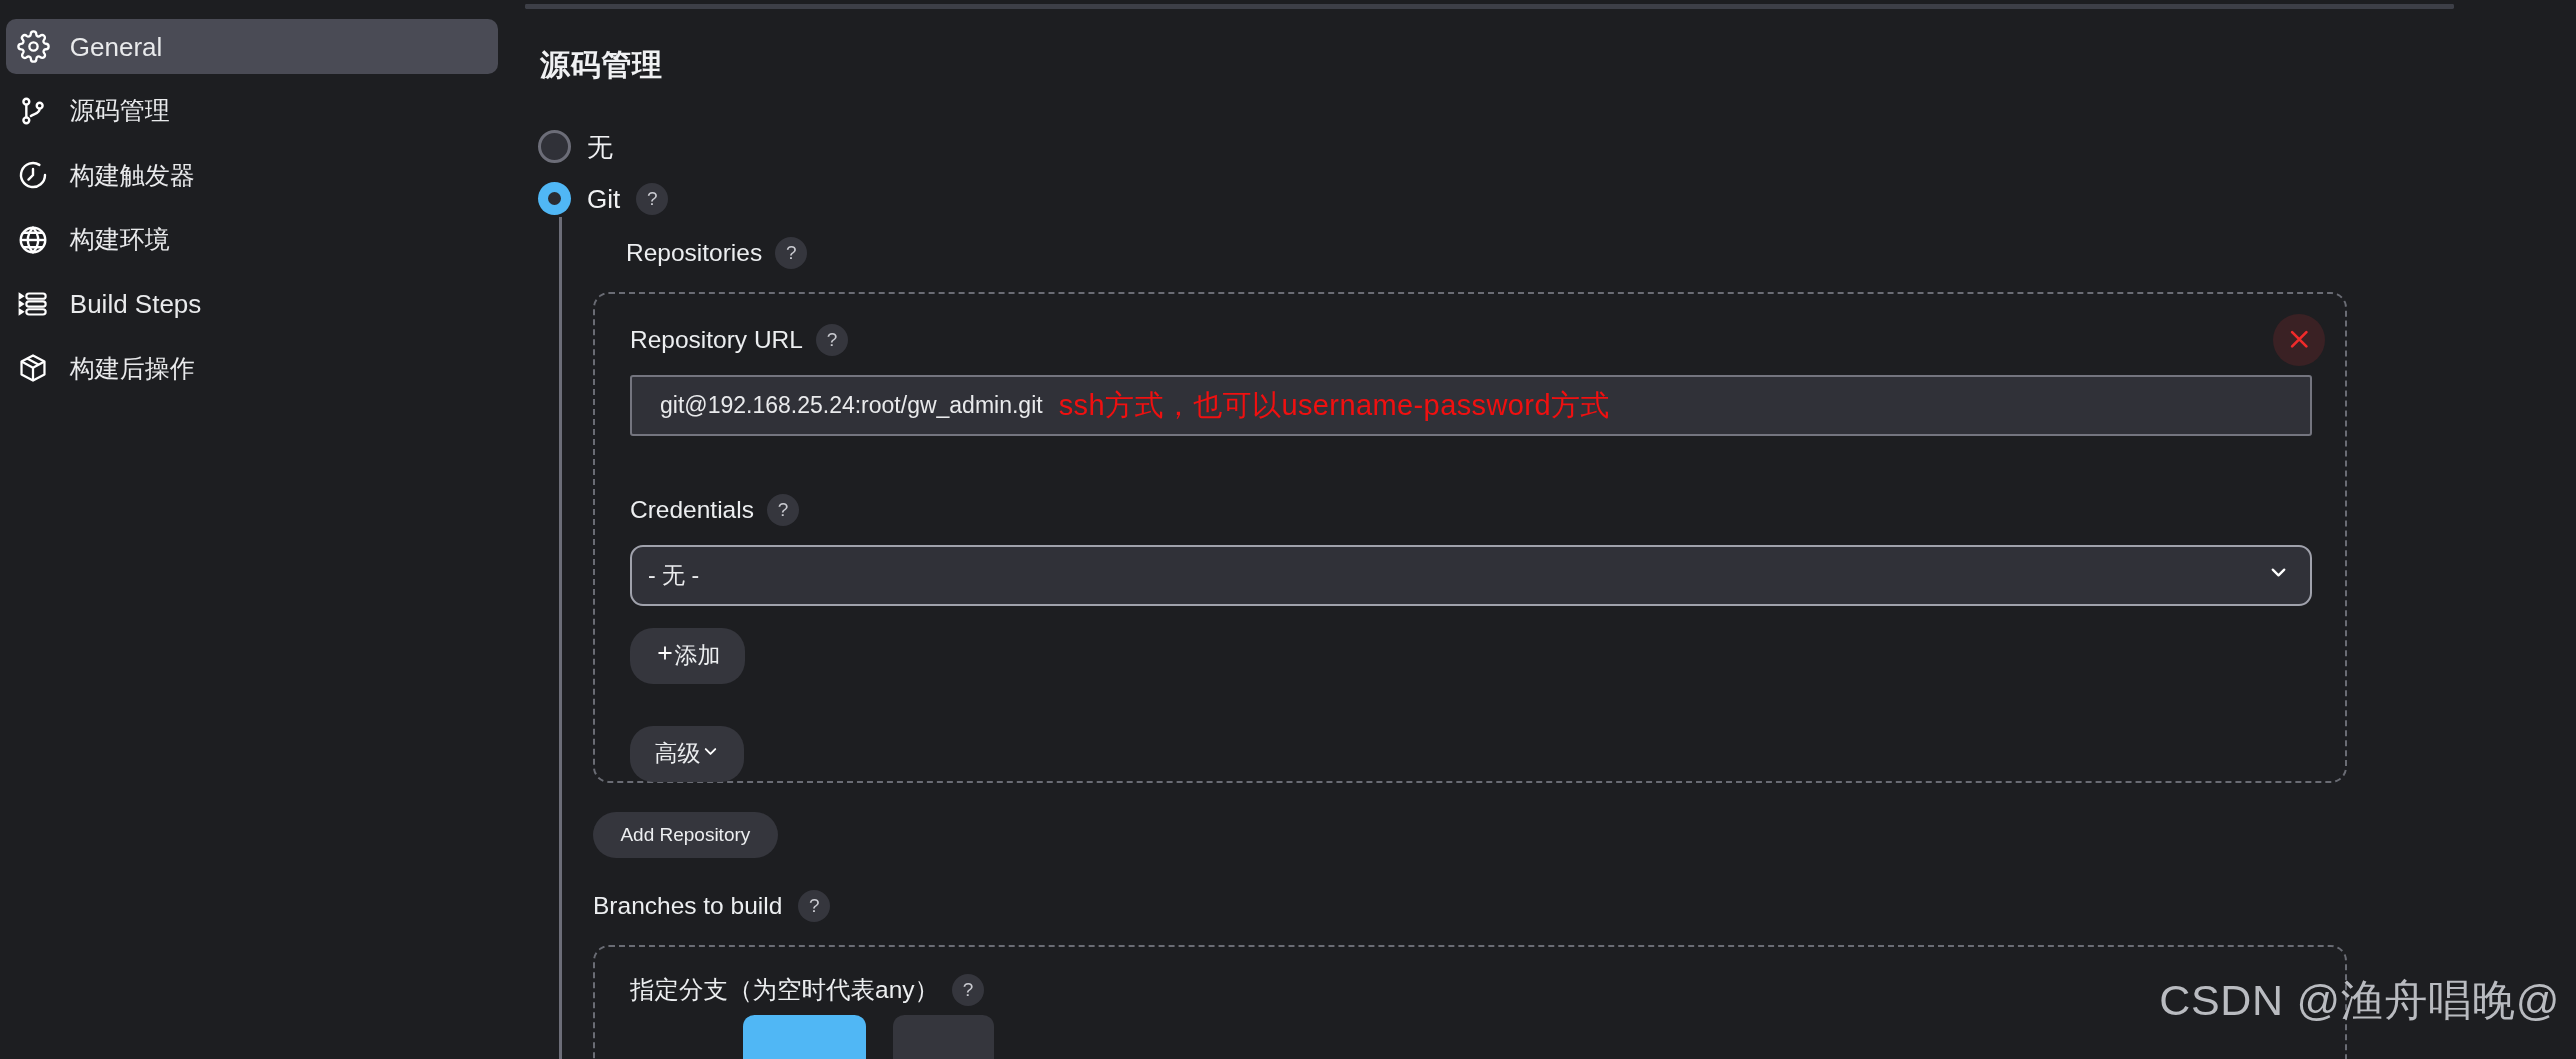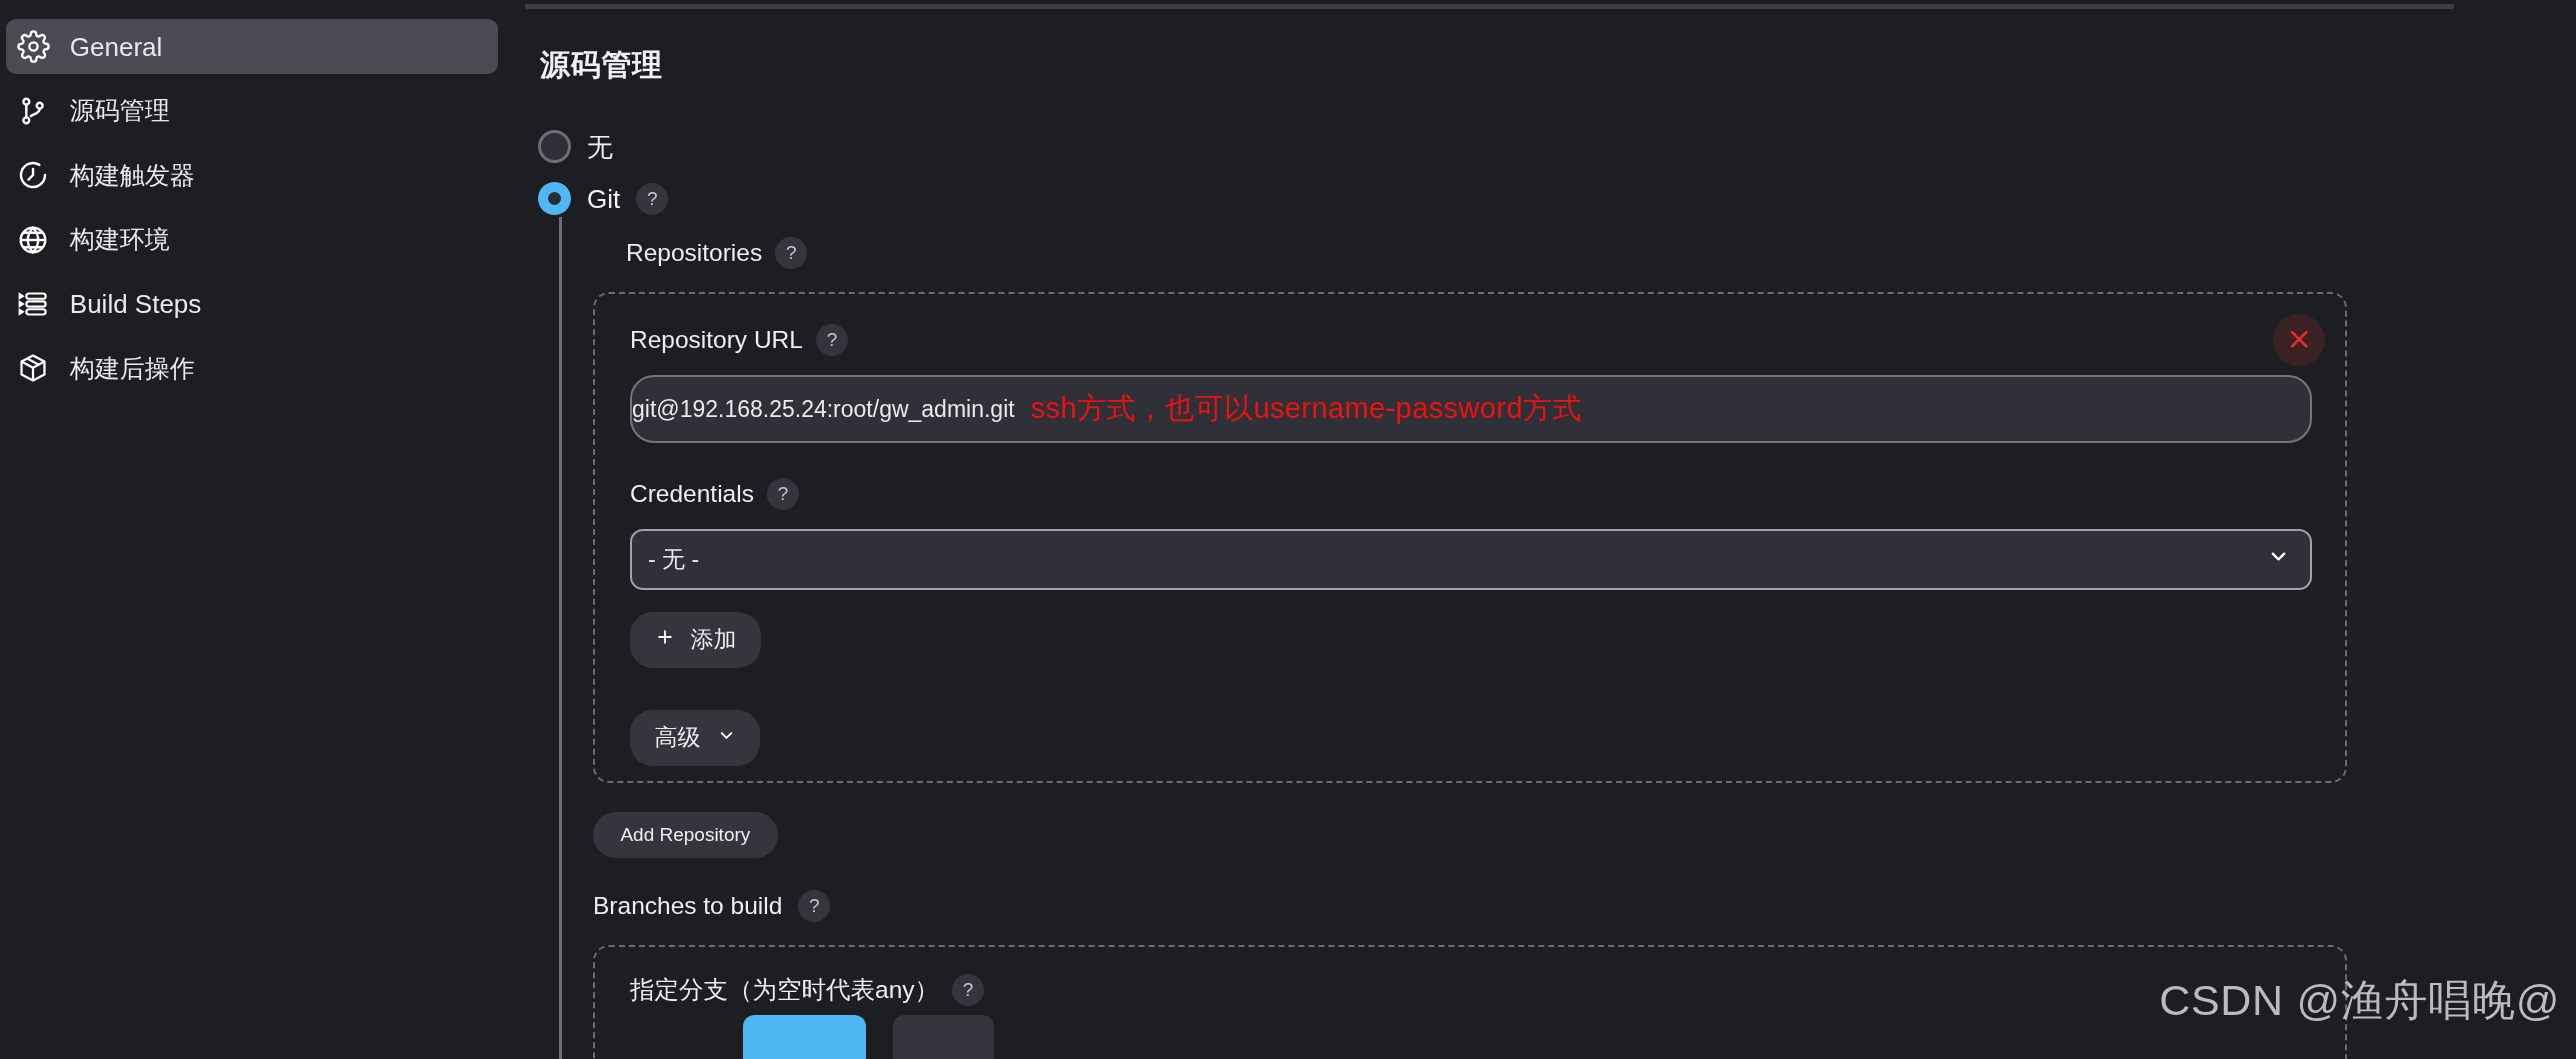--- a/index.html
+++ b/index.html
@@ -166,27 +166,27 @@
     width: 52px; height: 52px;
     border-radius: 50%;
     background: #3a2124;
     display: flex; align-items: center; justify-content: center;
     cursor: pointer;
   }
 
   .text-input {
     margin-top: 19px;
     width: 1682px;
-    height: 68px;
+    height: 61px;
     background: #303138;
     border: 2.2px solid #74757f;
-    border-radius: 24px;
-    display: flex;
-    align-items: center;
-    padding: 0 0;
+    border-radius: 3px;
+    display: flex;
+    align-items: center;
+    padding: 0 28px;
     color: #e9eaec;
     font-size: 23px;
     gap: 16px;
     overflow: hidden;
     cursor: text;
   }
 
   .annotation-red {
     color: #f01010;
     font-size: 29px;
@@ -213,26 +213,25 @@
   .gray-btn {
     background: #35363d;
     border: none;
     border-radius: 23px;
     color: #eceef0;
     font-size: 23px;
     height: 56px;
     padding: 0 24.5px;
     display: inline-flex;
     align-items: center;
-    gap: 16px;
     cursor: pointer;
     font-family: inherit;
   }
 
-  #credentials-block { margin-top: 35px; }
+  #credentials-block { margin-top: 58px; }
   #add-cred-btn   { margin-top: 21.7px; }
   #advanced-btn   { margin-top: 42px; }
 
   #add-repo-btn {
     margin-top: 29px;
     height: 46px;
     padding: 0 27.4px;
     font-size: 19px;
   }
 

